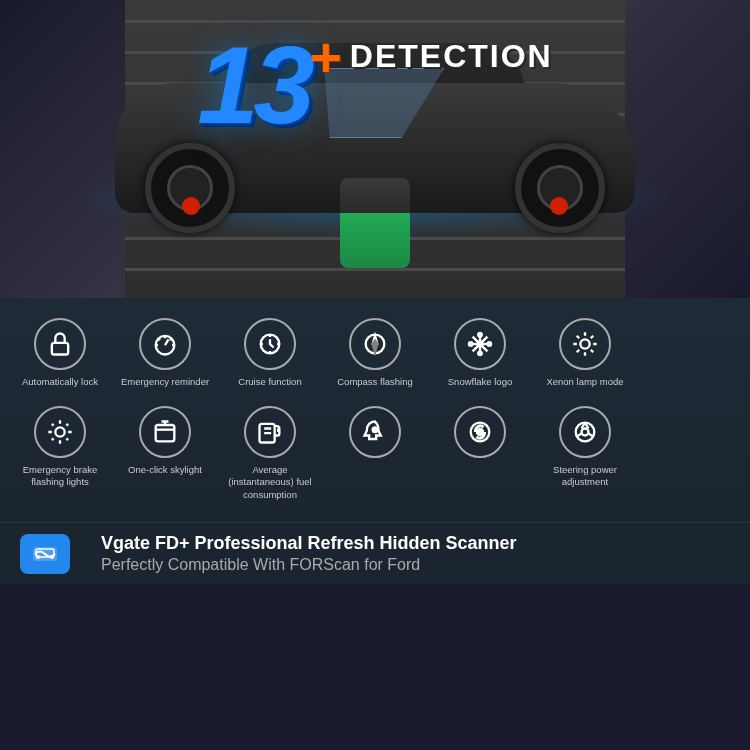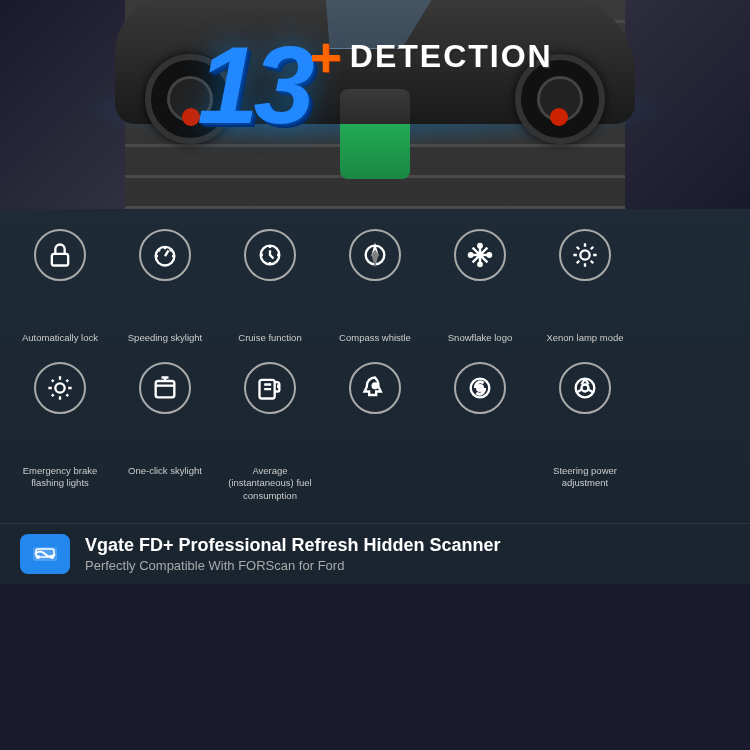--- a/index.html
+++ b/index.html
@@ -257,21 +257,20 @@
       gap: 5px;
       margin-bottom: 8px;
     }
 
     .feature-item {
       display: flex;
       flex-direction: column;
       align-items: center;
       text-align: center;
       padding: 5px 2px;
-      gap: 45px;
     }
 
     .feature-icon {
       width: 52px;
       height: 52px;
       border: 2px solid #aaa;
       border-radius: 50%;
       display: flex;
       align-items: center;
       justify-content: center;
@@ -287,21 +286,21 @@
       text-align: center;
     }
 
     
     .bottom-bar {
       background: #1a2530;
       border-top: 1px solid #2a3540;
       padding: 10px 20px;
       display: flex;
       align-items: center;
-      gap: 15px;
+      gap: 31px;
     }
 
     .bottom-logo {
       width: 50px;
       height: 40px;
       background: #2288ee;
       border-radius: 8px;
       display: flex;
       align-items: center;
       justify-content: center;
@@ -314,21 +313,21 @@
       flex: 1;
     }
 
     .bottom-title {
       font-size: 18px;
       font-weight: bold;
       color: white;
     }
 
     .bottom-subtitle {
-      font-size: 13px;
+      font-size: 16px;
       color: #aaa;
       margin-top: 2px;
     }
 
     
     .icon-svg {
       width: 28px;
       height: 28px;
     }
   </style>
@@ -397,21 +396,21 @@
 
       <div class="feature-item">
         <div class="feature-icon">
           <svg class="icon-svg" viewBox="0 0 24 24" fill="none" stroke="white" stroke-width="2">
             <circle cx="12" cy="13" r="8"></circle>
             <path d="M12 13l3-5"></path>
             <path d="M5 13h1M18 13h1M12 6v1"></path>
             <path d="M7 8l.7.7M17 8l-.7.7"></path>
           </svg>
         </div>
-        <span class="feature-label">Speeding skylight</span>
+        <span class="feature-label">Emergency reminder</span>
       </div>
 
       <div class="feature-item">
         <div class="feature-icon">
           <svg class="icon-svg" viewBox="0 0 24 24" fill="none" stroke="white" stroke-width="2">
             <circle cx="12" cy="12" r="8"></circle>
             <path d="M12 8v4l3 3"></path>
             <path d="M12 4v2M20 12h-2M12 20v-2M4 12h2"></path>
           </svg>
         </div>
@@ -419,21 +418,21 @@
       </div>
 
       <div class="feature-item">
         <div class="feature-icon">
           <svg class="icon-svg" viewBox="0 0 24 24" fill="none" stroke="white" stroke-width="2">
             <circle cx="12" cy="12" r="8"></circle>
             <polygon points="12,5 14,12 12,15 10,12" fill="white"></polygon>
             <polygon points="12,19 10,12 12,9 14,12" fill="gray" stroke="gray"></polygon>
           </svg>
         </div>
-        <span class="feature-label">Compass whistle</span>
+        <span class="feature-label">Compass flashing</span>
       </div>
 
       <div class="feature-item">
         <div class="feature-icon">
           <svg class="icon-svg" viewBox="0 0 24 24" fill="none" stroke="white" stroke-width="2">
             <line x1="12" y1="3" x2="12" y2="21"></line>
             <line x1="3" y1="12" x2="21" y2="12"></line>
             <line x1="5.64" y1="5.64" x2="18.36" y2="18.36"></line>
             <line x1="18.36" y1="5.64" x2="5.64" y2="18.36"></line>
             <circle cx="12" cy="12" r="2" fill="white"></circle>

